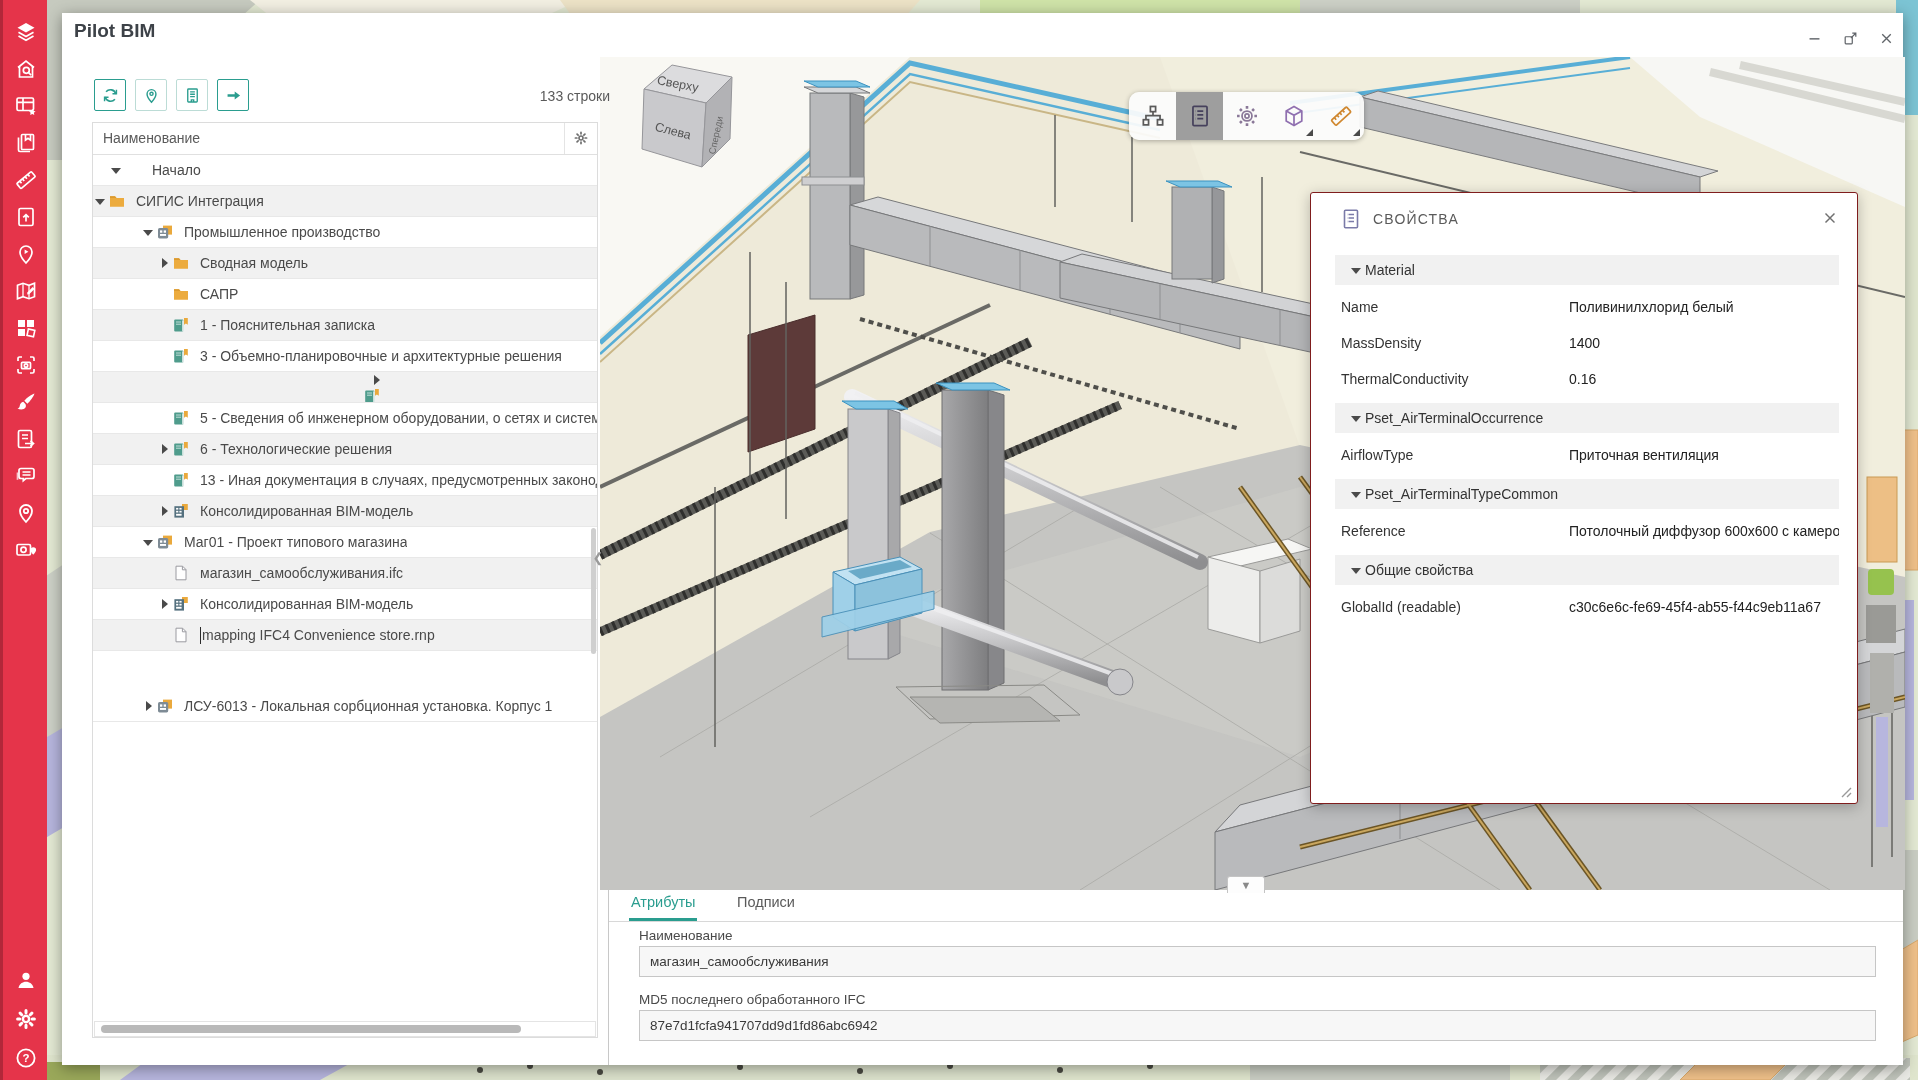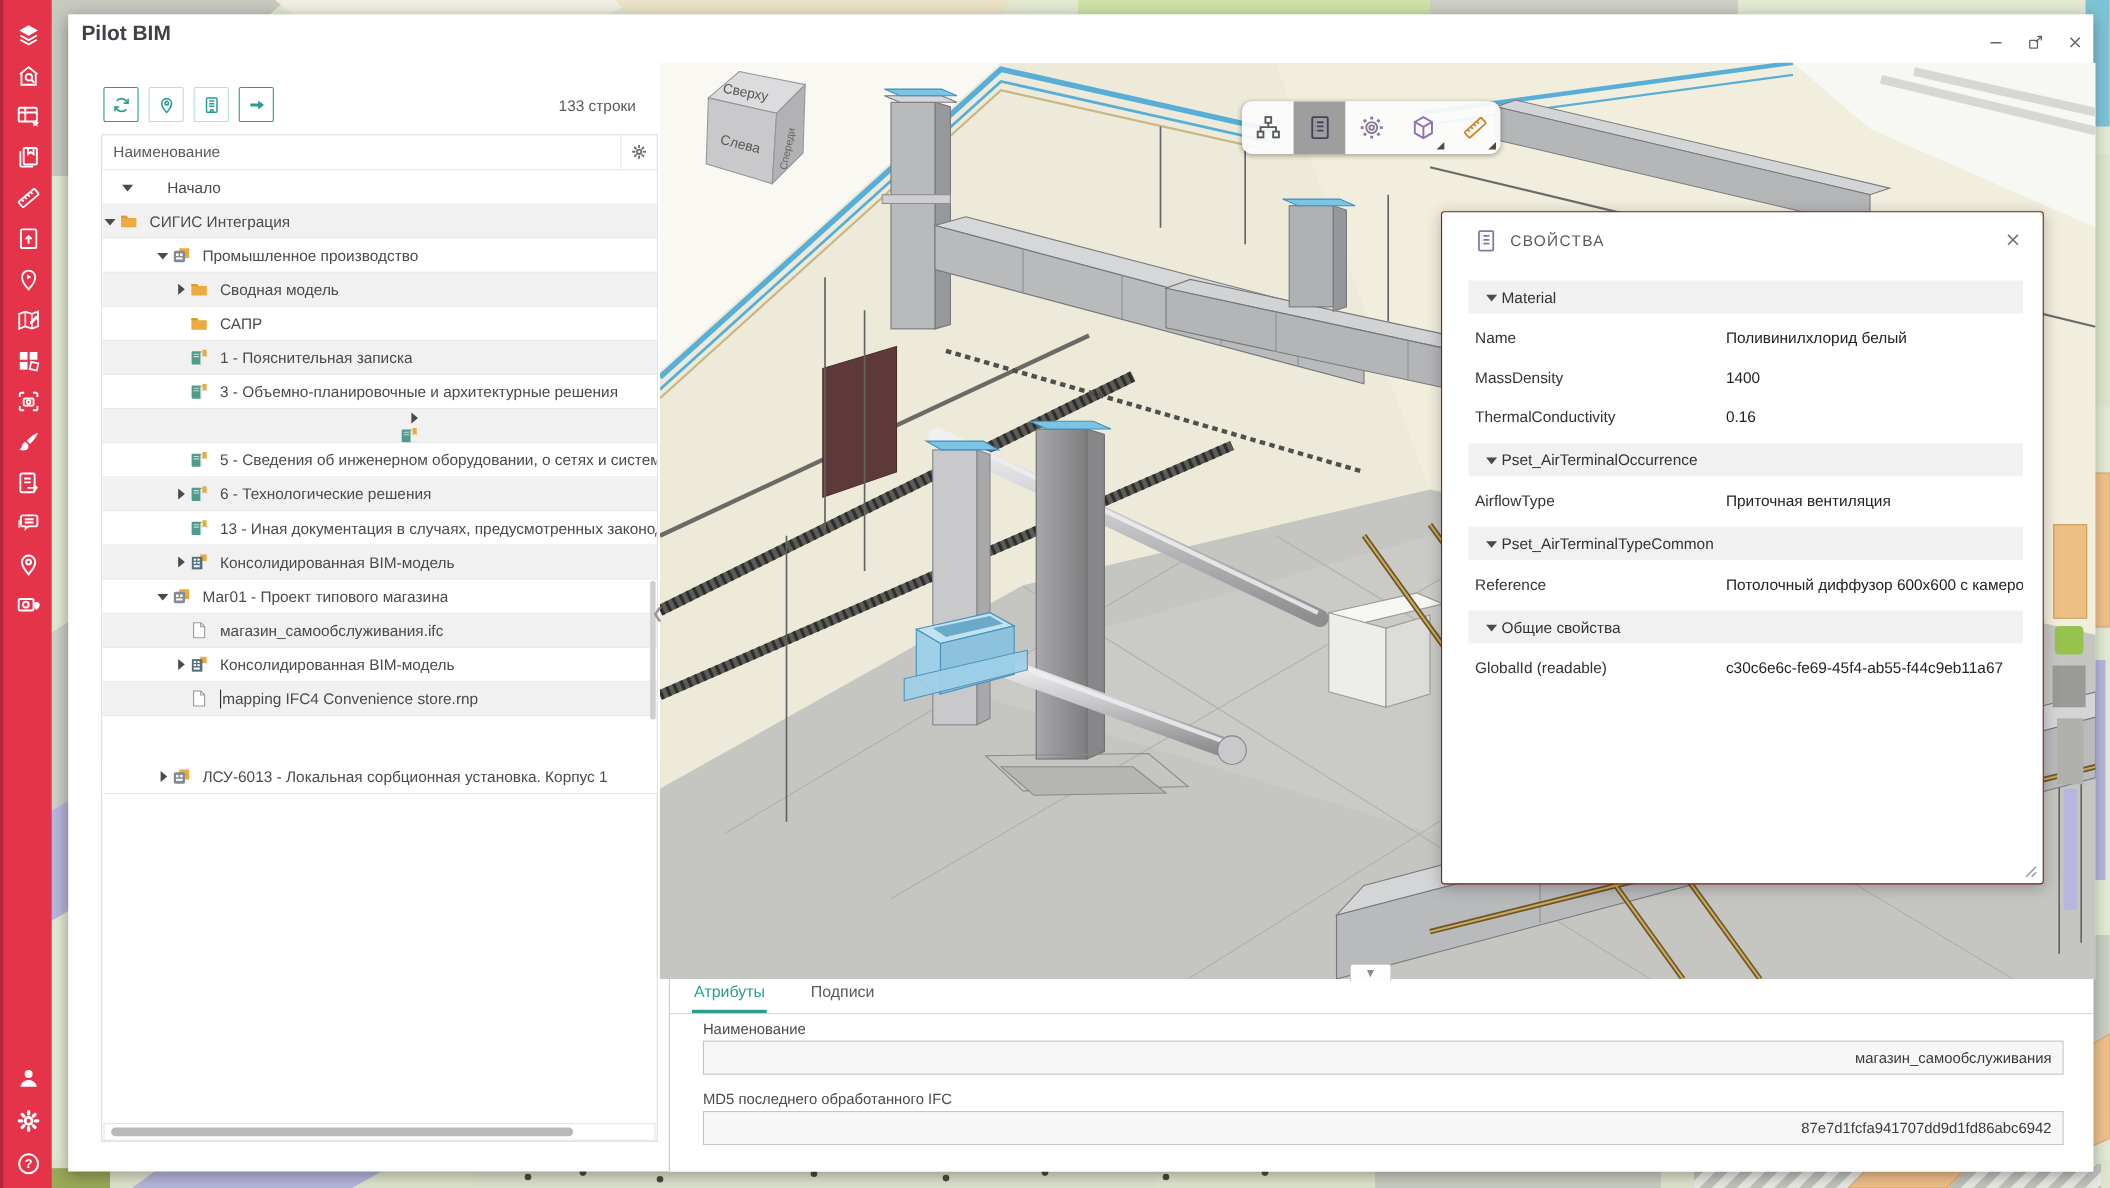--- a/index.html
+++ b/index.html
@@ -23,21 +23,21 @@
   .winctl{width:30px;height:30px;top:23px;color:#5f6368;cursor:pointer;z-index:4;
     display:flex;align-items:center;justify-content:center;}
   .winctl svg{width:17px;height:17px;}
 
   
   #tree-toolbar{left:94px;top:79px;z-index:4;display:flex;gap:9px;}
   .ttb-btn{width:32px;height:32px;background:#fff;border:1px solid #bcdcd6;border-radius:2px;
     display:flex;align-items:center;justify-content:center;color:#2a9d8f;cursor:pointer;box-sizing:border-box;}
   .ttb-btn.strong{border-color:#2a9d8f;}
   .ttb-btn svg{width:19px;height:19px;}
-  #row-count{top:88px;left:448px;width:130px;text-align:right;font-size:14px;color:#5a5a5a;z-index:4;}
+  #row-count{top:88px;left:480px;width:130px;text-align:right;font-size:14px;color:#5a5a5a;z-index:4;}
 
   #tree-box{left:92px;top:122px;width:506px;height:916px;border:1px solid #dcdcdc;z-index:4;
     background:#fff;box-sizing:border-box;}
   #tree-header{height:31px;border-bottom:1px solid #e0e0e0;position:relative;}
   #tree-header-label{position:absolute;left:10px;top:7px;font-size:14px;color:#5a5a5a;}
   #tree-header-gear{position:absolute;right:8px;top:7px;width:16px;height:16px;color:#6f6f6f;cursor:pointer;}
   #tree-header-gear svg{width:16px;height:16px;}
   #tree-header-sep{position:absolute;right:32px;top:0;width:1px;height:31px;background:#e4e4e4;}
   #tree-rows{position:relative;}
   .tree-row{height:30px;border-bottom:1px solid #e8e8e8;display:flex;align-items:center;
@@ -91,21 +91,21 @@
   
   #bottom-panel{left:608px;top:890px;width:1295px;height:175px;background:#fff;z-index:4;
     border-left:1px solid #c8c8c8;box-sizing:border-box;}
   #tabs{position:absolute;left:0;top:0;width:100%;height:31px;border-bottom:1px solid #d8d8d8;}
   .tab{position:absolute;top:4px;height:27px;font-size:14.5px;cursor:pointer;box-sizing:border-box;}
   #tab-attrs{left:20px;color:#2a9d8f;border-bottom:3px solid #2a9d8f;padding:0 2px;}
   #tab-signs{left:128px;color:#5a5a5a;}
   .fld-label{position:absolute;left:30px;font-size:13.5px;color:#4a4a4a;}
   .fld-input{position:absolute;left:30px;width:1237px;height:31px;background:#f7f7f7;
     border:1px solid #c6c6c6;font-family:"Liberation Sans",sans-serif;font-size:13.5px;color:#3a3a3a;
-    padding:0 10px;box-sizing:border-box;text-align:right;}
+    padding:0 10px;box-sizing:border-box;}
   #collapse-btn{left:1227px;top:876px;width:38px;height:17px;background:#fdfdfd;border:1px solid #c4c4c4;
     border-bottom:none;border-radius:3px 3px 0 0;z-index:6;color:#8a8a8a;font-size:11px;
     display:flex;align-items:center;justify-content:center;cursor:pointer;box-sizing:border-box;}
 </style>
 </head>
 <body>
 
 <svg width="0" height="0" style="position:absolute">
   <defs>
     <g id="defs-root"></g>

